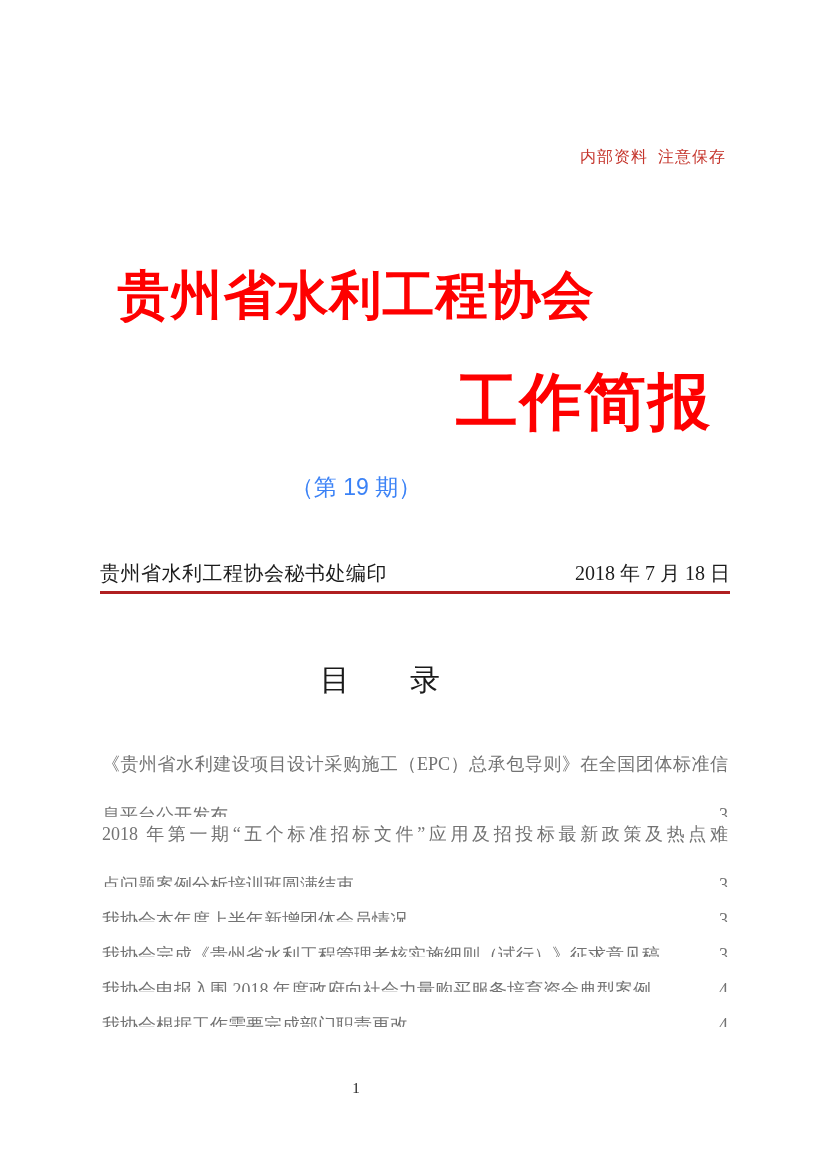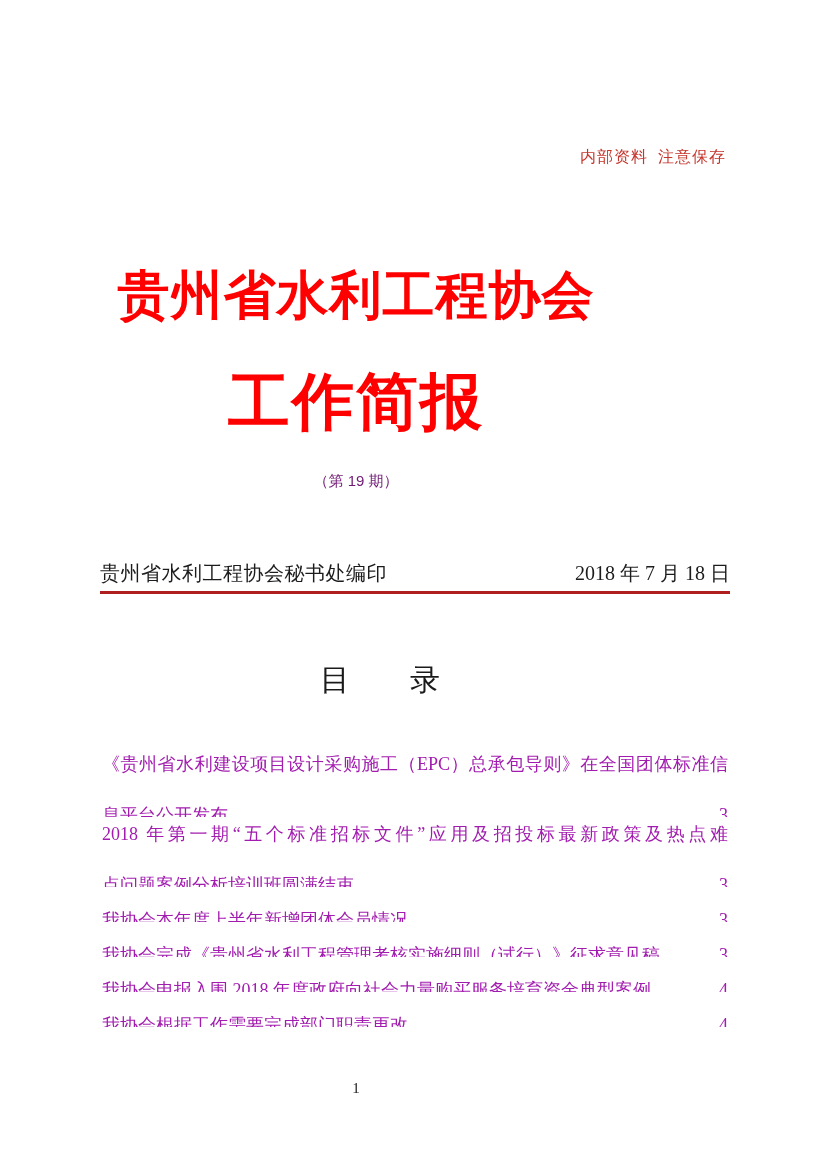--- a/index.html
+++ b/index.html
@@ -44,27 +44,28 @@
     color: var(--title-red);
   }
   .bulletin-title {
     top: 366px;
     font-family: "Liberation Sans", "DejaVu Sans", sans-serif;
     font-weight: 700;
     font-size: 62px;
     line-height: 1.15;
     letter-spacing: 2px;
     color: var(--title-red);
+    text-align: right;
   }
   .issue {
     top: 472px;
     font-family: "Liberation Sans", "DejaVu Sans", sans-serif;
     font-weight: 500;
-    font-size: 15px;
-    color: #701a75;
+    font-size: 23px;
+    color: #3b82f6;
     white-space: pre;
   }
   .pub-row {
     position: absolute;
     top: 558px; left: 100px; width: 630px;
     display: flex; justify-content: space-between; align-items: baseline;
     font-size: 20px; line-height: 30px;
     white-space: pre;
   }
   .publisher { letter-spacing: 0.5px; }
@@ -79,21 +80,21 @@
     font-size: 30px;
     font-weight: 400;
     color: #1a1a1a;
     white-space: pre;
     margin-left: 24px;
   }
   .toc {
     position: absolute;
     top: 747px; left: 102px; width: 626px;
     font-size: 18px;
-    color: #a21caf;
+    color: #737373;
   }
   .toc-line {
     height: 35px; line-height: 35px;
     overflow: hidden;
   }
   .toc-line-justify {
     text-align: justify;
     text-align-last: justify;
     text-justify: inter-character;
     white-space: nowrap;

